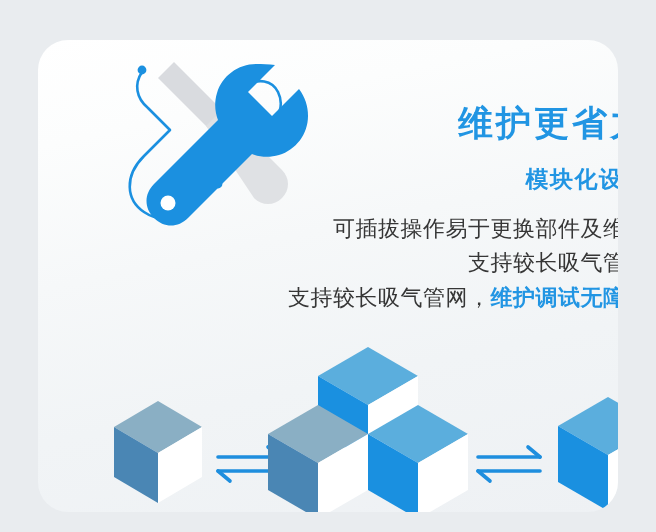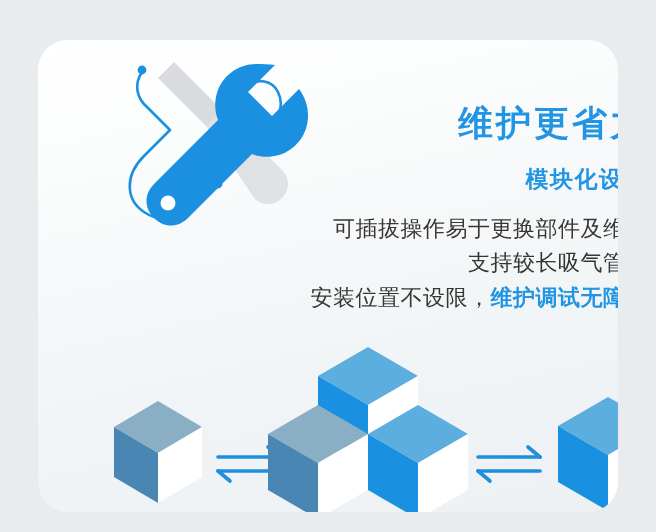--- a/index.html
+++ b/index.html
@@ -134,21 +134,21 @@
       <div id="heading">维护更省力</div>
       <div id="subheading">模块化设计</div>
 
       <div class="body-line">
         <span>可插拔操作易于更换部件及维护</span>
       </div>
       <div class="body-line">
         <span>支持较长吸气管网</span>
       </div>
       <div class="body-line">
-        <span>安装位置不设限，</span><span class="hl">维护调试无障碍</span>
+        <span>支持较长吸气管网，</span><span class="hl">维护调试无障碍</span>
       </div>
     </div>
 
     <div id="cube-diagram">
       <svg viewBox="0 0 620 210" width="620" height="210" aria-hidden="true">
 
         <g>
           <polygon points="100,66 144,92 100,118 56,92" fill="#8aafc4"></polygon>
           <polygon points="56,92 100,118 100,168 56,142" fill="#4a86b4"></polygon>
           <polygon points="100,118 144,92 144,142 100,168" fill="#ffffff"></polygon>

